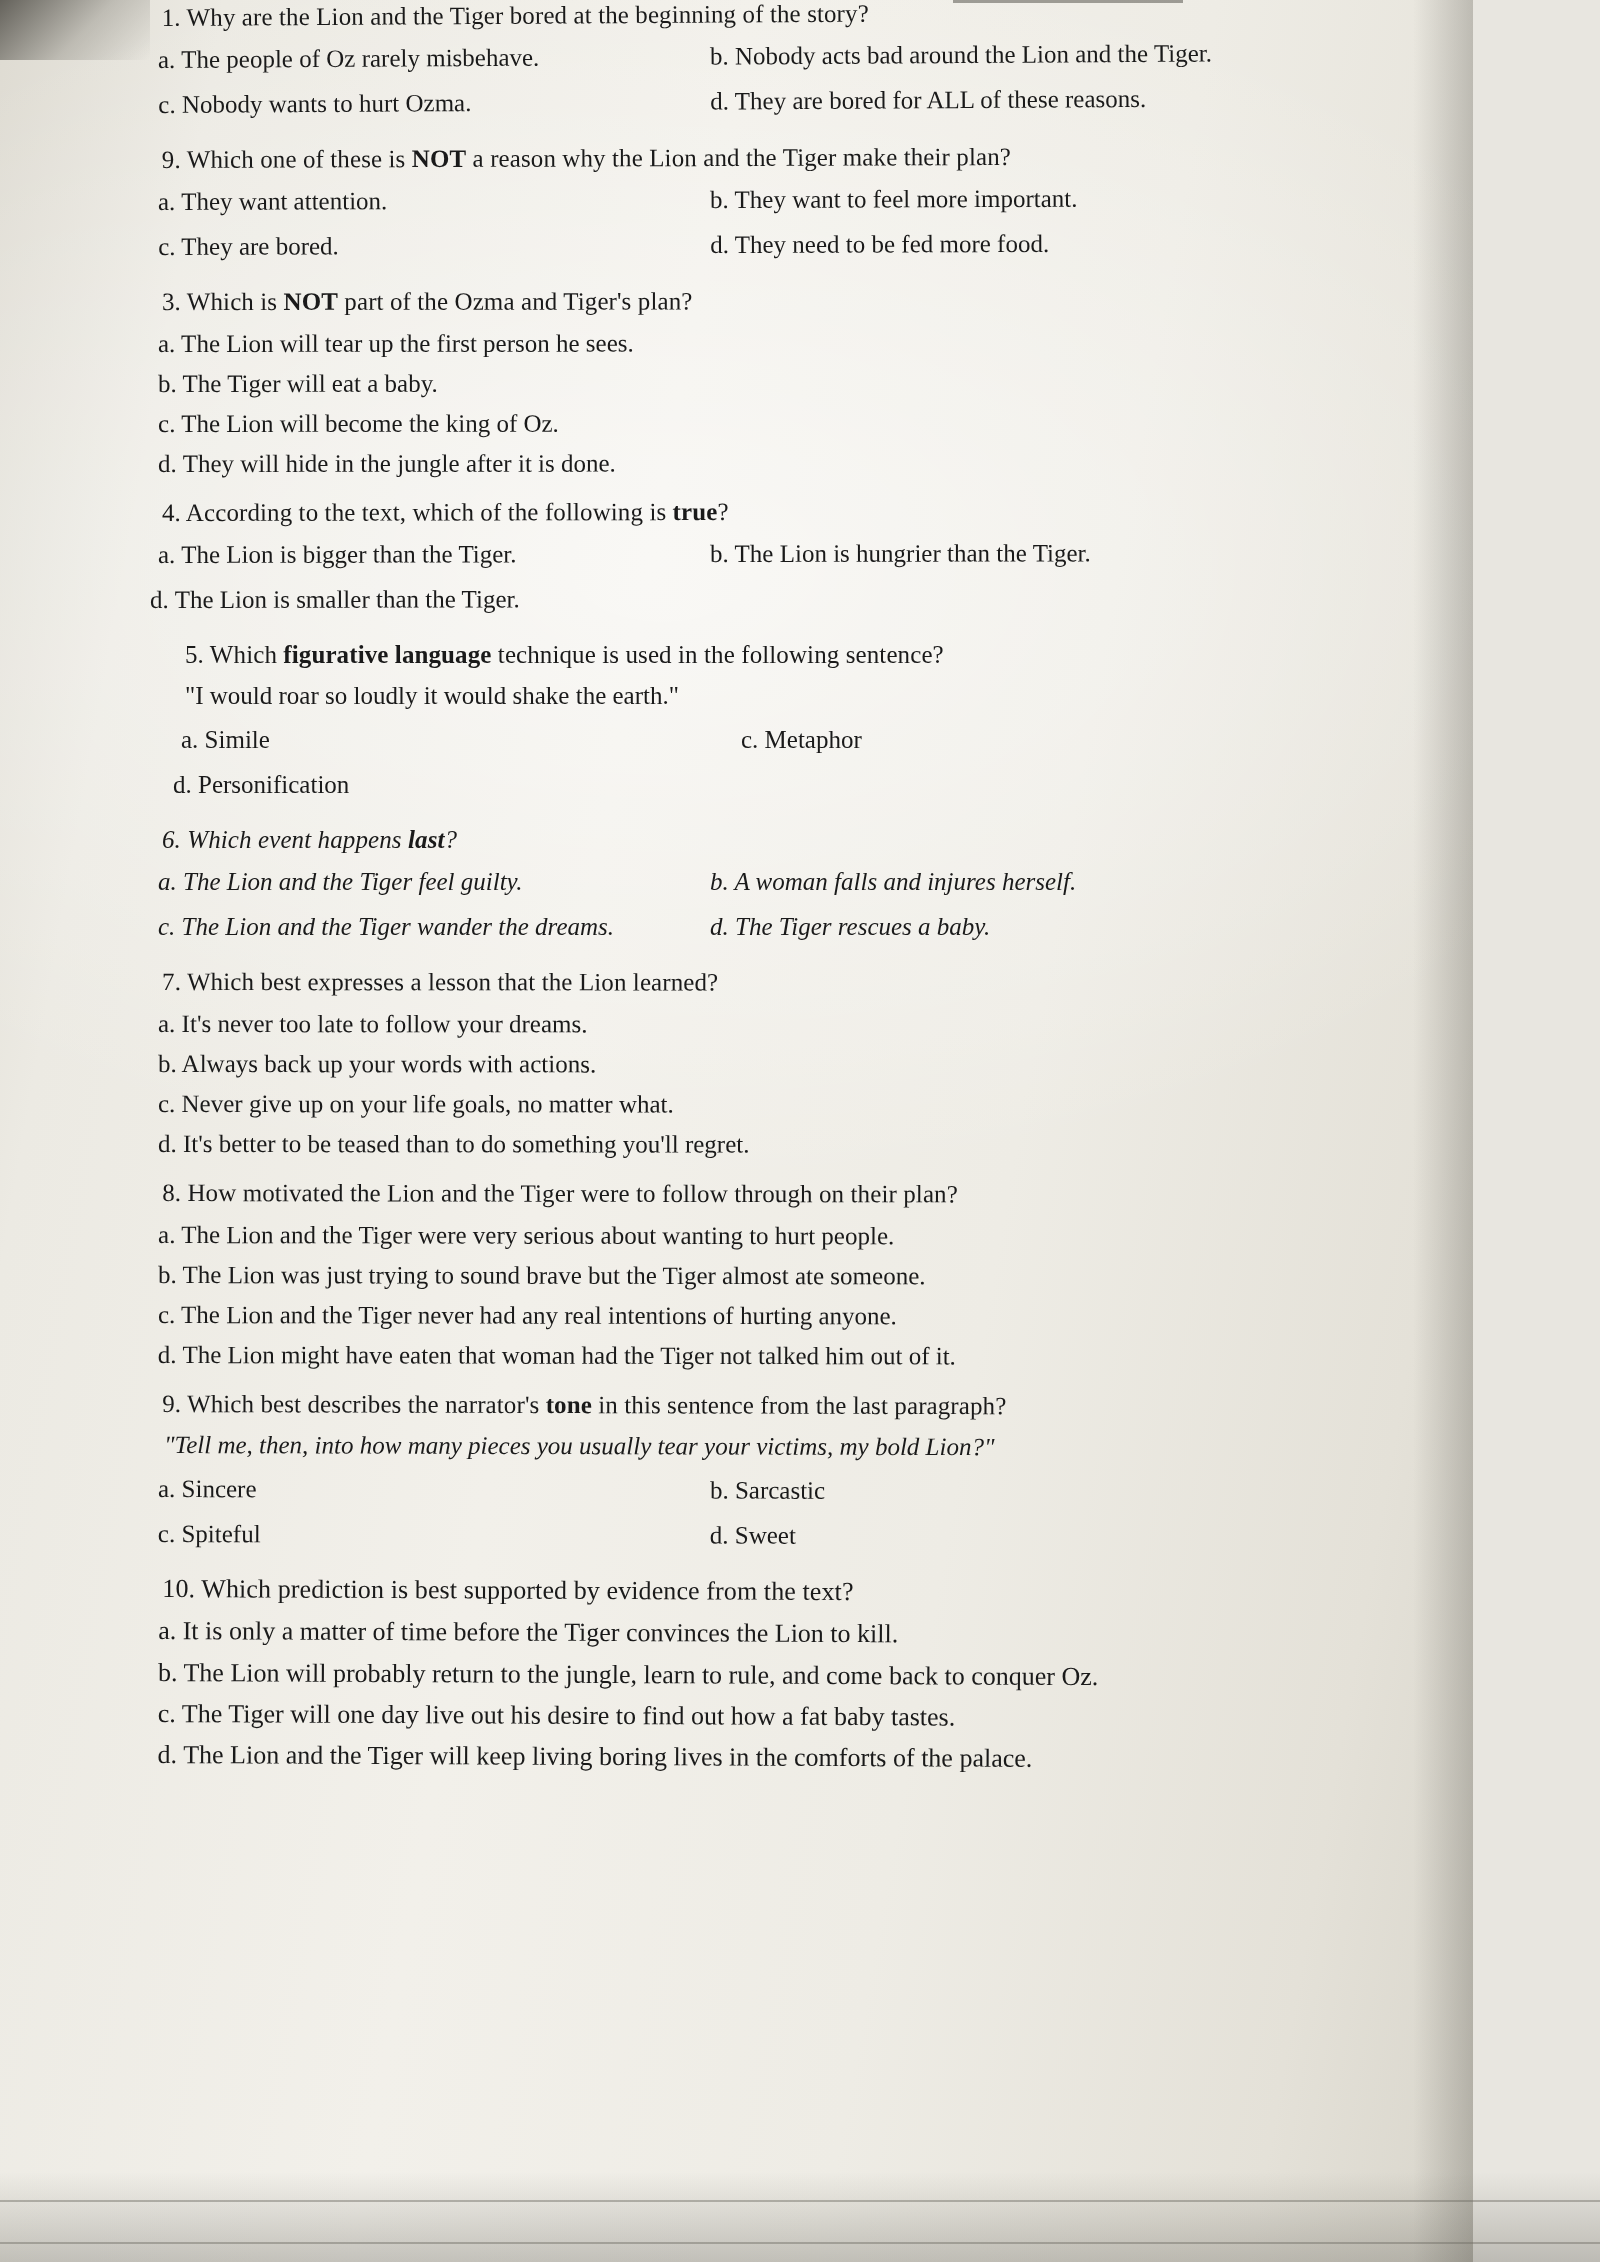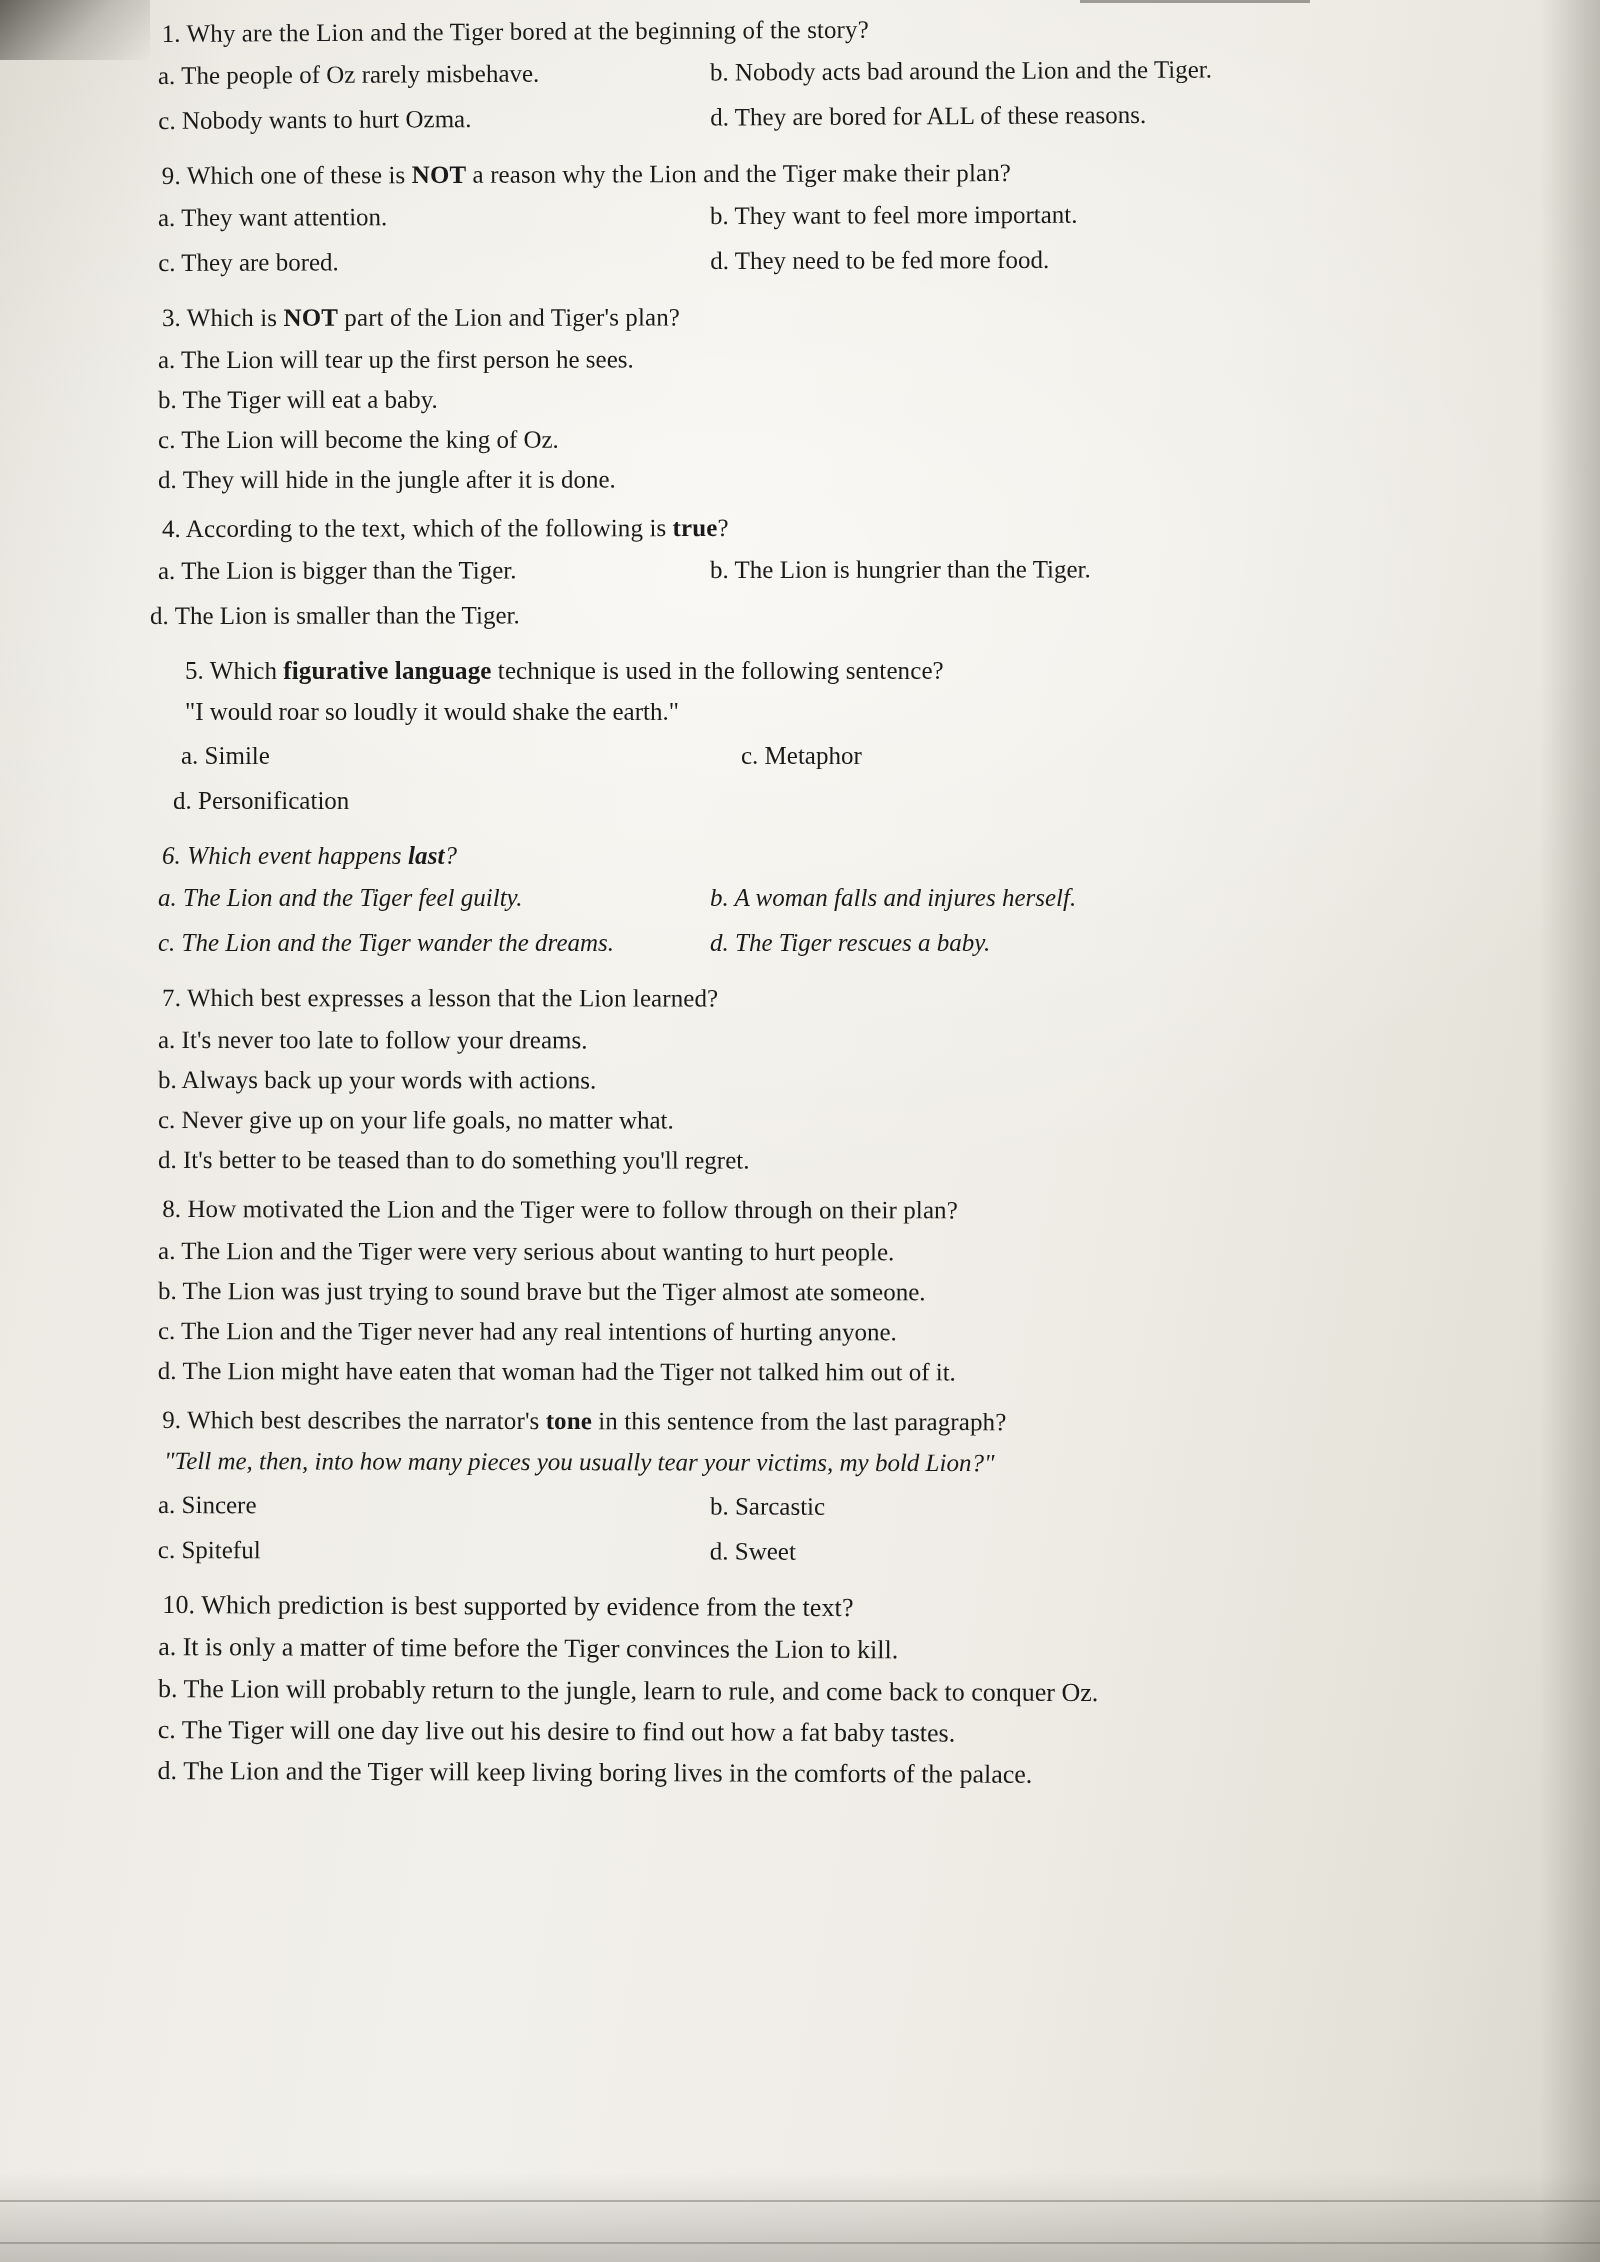--- a/index.html
+++ b/index.html
@@ -10,27 +10,27 @@
     width: 1600px;
     height: 2262px;
     background: #e8e6e0;
     font-family: "Liberation Serif", serif;
     color: #1a1a1a;
     overflow: hidden;
   }
   
   #sheet {
     position: relative;
-    width: 1600px;
+    width: 1473px;
     height: 2262px;
     background:
       radial-gradient(ellipse 1500px 900px at 45% 25%, rgba(255,255,255,0.55) 0%, rgba(255,255,255,0.0) 70%),
       linear-gradient(100deg, #dedbd2 0%, #eceae3 12%, #f2f0ea 40%, #eeece5 65%, #e4e1d8 88%, #d8d5cb 100%);
     box-sizing: border-box;
-    padding: 18px 70px 0 150px;
+    padding: 2px 70px 0 150px;
   }
   
   #corner-shadow {
     position: absolute;
     left: 0; top: 0;
     width: 150px; height: 60px;
     background: linear-gradient(135deg, rgba(60,58,52,0.75) 0%, rgba(120,118,110,0.35) 55%, rgba(255,255,255,0) 100%);
     pointer-events: none;
   }
   #edge-shadow-right {
@@ -142,21 +142,21 @@
       <p class="q-stem indent-stem"><span>9. Which one of these is </span><b>NOT</b><span> a reason why the Lion and the Tiger make their plan?</span></p>
       <div class="choices-2col">
         <div class="choice indent-a">a. They want attention.</div>
         <div class="choice">b. They want to feel more important.</div>
         <div class="choice indent-a">c. They are bored.</div>
         <div class="choice">d. They need to be fed more food.</div>
       </div>
     </div>
 
     <div class="q-block" id="q3">
-      <p class="q-stem indent-stem"><span>3. Which is </span><b>NOT</b><span> part of the Lion and Tiger's plan?</span></p>
+      <p class="q-stem indent-stem"><span>3. Which is </span><b>NOT</b><span> part of the Ozma and Tiger's plan?</span></p>
       <div class="choices-1col">
         <div class="choice indent-a">a. The Lion will tear up the first person he sees.</div>
         <div class="choice indent-a">b. The Tiger will eat a baby.</div>
         <div class="choice indent-a">c. The Lion will become the king of Oz.</div>
         <div class="choice indent-a">d. They will hide in the jungle after it is done.</div>
       </div>
     </div>
 
     <div class="q-block" id="q4">
       <p class="q-stem indent-stem"><span>4. According to the text, which of the following is </span><b>true</b><span>?</span></p>

